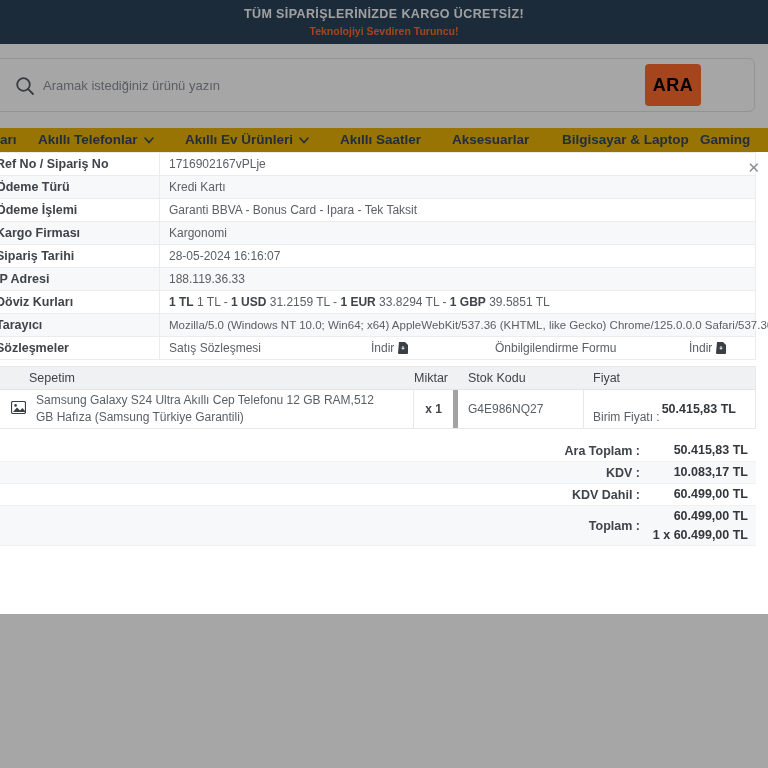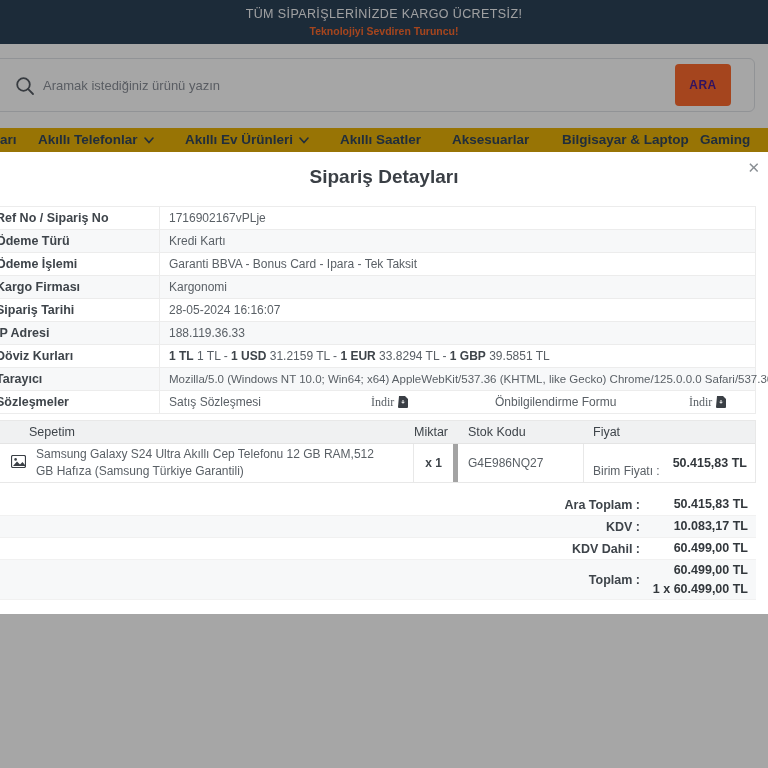--- a/index.html
+++ b/index.html
@@ -3,32 +3,32 @@
 <meta charset="utf-8">
 <style>
   * { margin:0; padding:0; box-sizing:border-box; }
   html,body { width:768px; height:768px; overflow:hidden; background:#fff;
     font-family:"Liberation Sans", sans-serif; }
   .page { position:absolute; inset:0; }
 
   
   .banner { position:absolute; left:0; top:0; width:768px; height:44px;
     background:#2c4258; text-align:center; z-index:1; }
-  .banner-line1 { padding-top:7px; color:#f4f6f8; font-size:12.5px; font-weight:normal; letter-spacing:.4px; }
+  .banner-line1 { padding-top:7px; color:#f4f6f8; font-size:12.5px; font-weight:bold; letter-spacing:.4px; }
   .banner-line2 { margin-top:4px; color:#fd6b2e; font-size:10.5px; font-weight:bold; }
 
   
   .search-zone { position:absolute; left:0; top:44px; width:741px; height:108px; background:#fff; z-index:1; }
   .search-box { position:absolute; left:-8px; top:14px; width:763px; height:54px;
     background:#fff; border:1px solid #dfe2e6; border-radius:6px; }
   .search-icon { position:absolute; left:22px; top:17px; }
   .search-placeholder { position:absolute; left:50px; top:19px; font-size:13px; color:#8a8f98; }
-  .ara-btn { position:absolute; left:682px; top:5px; width:56px; height:42px;
-    background:#fd6b2e; border:none; border-radius:4px; color:#4c1d95;
-    font-size:12px; font-weight:bold; font-family:"Liberation Sans",sans-serif; letter-spacing:.5px; cursor:pointer; }
+  .ara-btn { position:absolute; left:652px; top:5px; width:56px; height:42px;
+    background:#fd6b2e; border:none; border-radius:4px; color:#000000;
+    font-size:18px; font-weight:bold; font-family:"Liberation Sans",sans-serif; letter-spacing:.5px; cursor:pointer; }
 
   
   .nav { position:absolute; left:0; top:128px; width:768px; height:24px; background:#eab308; z-index:1; }
   .nav-item { position:absolute; top:4px; font-size:13.5px; font-weight:bold; color:#33475c; white-space:nowrap; cursor:pointer; }
   .nav-item .chev { margin-left:6px; }
 
   
   .backdrop { position:absolute; inset:0; background:rgba(0,0,0,0.35); z-index:5; }
 
   
@@ -45,32 +45,32 @@
   .dtable { width:760px; border-top:1px solid #ececec; border-right:1px solid #ececec; font-size:12px; color:#5a6066; }
   .drow { display:flex; height:23px; border-bottom:1px solid #ececec; align-items:center; }
   .drow:nth-child(even) { background:#f7f8f9; }
   .dlabel { width:164px; flex:0 0 164px; height:100%; display:flex; align-items:center;
     border-right:1px solid #ececec; font-size:12.5px; font-weight:bold; color:#3e444a; white-space:nowrap; }
   .dvalue { flex:1; padding-left:9px; white-space:nowrap; }
   .dvalue b { color:#3e444a; }
   .browser-val { font-size:11.5px; }
   .seg-row { display:flex; flex:1; padding-left:9px; align-items:center; }
   .seg1 { width:202px; } .seg2 { width:124px; } .seg3 { width:194px; }
-  .seg2,.seg4 { display:flex; align-items:center; gap:4px; cursor:pointer;font-family:Liberation Serif, serif; }
+  .seg2,.seg4 { display:flex; align-items:center; gap:4px; cursor:pointer; }
   .file-icon svg { display:block; }
 
   
   .ctable { margin-top:6px; width:760px; border:1px solid #e8e8e8; font-size:12px; color:#5a6066; }
   .chead { display:flex; height:23px; background:#f0f1f2; align-items:center;
     font-size:12.5px; color:#3e444a; border-bottom:1px solid #e4e4e4; }
   .crow { display:flex; height:38px; align-items:stretch; }
   .c-prod { width:417px; flex:0 0 417px; border-right:1px solid #e8e8e8; display:flex; align-items:center; }
   .c-qty  { width:44px;  flex:0 0 44px;  border-right:5px solid #a3a3a3; display:flex; align-items:center; justify-content:center; }
   .c-stok { width:126px; flex:0 0 126px; border-right:1px solid #e8e8e8; display:flex; align-items:center; padding-left:10px; }
-  .c-price{ flex:1; display:flex; align-items:center; padding:0 8px 0 9px; }
+  .c-price{ flex:1; display:flex; align-items:center; padding:0 19px 0 9px; }
   .chead .c-prod { padding-left:32px; border-right:none; }
   .chead .c-qty { justify-content:flex-start; border-right:none; }
   .chead .c-stok,.chead .c-price { border-right:none;text-align:right; }
   .img-icon { margin:0 10px 0 14px; }
   .prod-name { width:352px; font-size:12px; line-height:1.45; color:#5a6066; }
   .qty-val { font-weight:bold; color:#3e444a; }
   .price-label { flex:1;margin-top:16px; }
   .price-val { font-weight:bold; color:#32373c; font-size:12.5px; white-space:nowrap; }
 
   
@@ -115,21 +115,20 @@
     <span class="nav-item" style="left:340px"><span>Akıllı Saatler</span></span>
     <span class="nav-item" style="left:452px"><span>Aksesuarlar</span></span>
     <span class="nav-item" style="left:562px"><span>Bilgisayar &amp; Laptop</span></span>
     <span class="nav-item" style="left:700px"><span>Gaming</span></span>
   </div>
 
   <div class="backdrop"></div>
 
   <div class="modal">
     <button class="modal-close">✕</button>
-    <div class="modal-title">Sipariş Detayları</div>
 
     <div class="inner">
 
       <div class="dtable">
         <div class="drow">
           <span class="dlabel">Ref No / Sipariş No</span>
           <span class="dvalue">1716902167vPLje</span>
         </div>
         <div class="drow">
           <span class="dlabel">Ödeme Türü</span>

